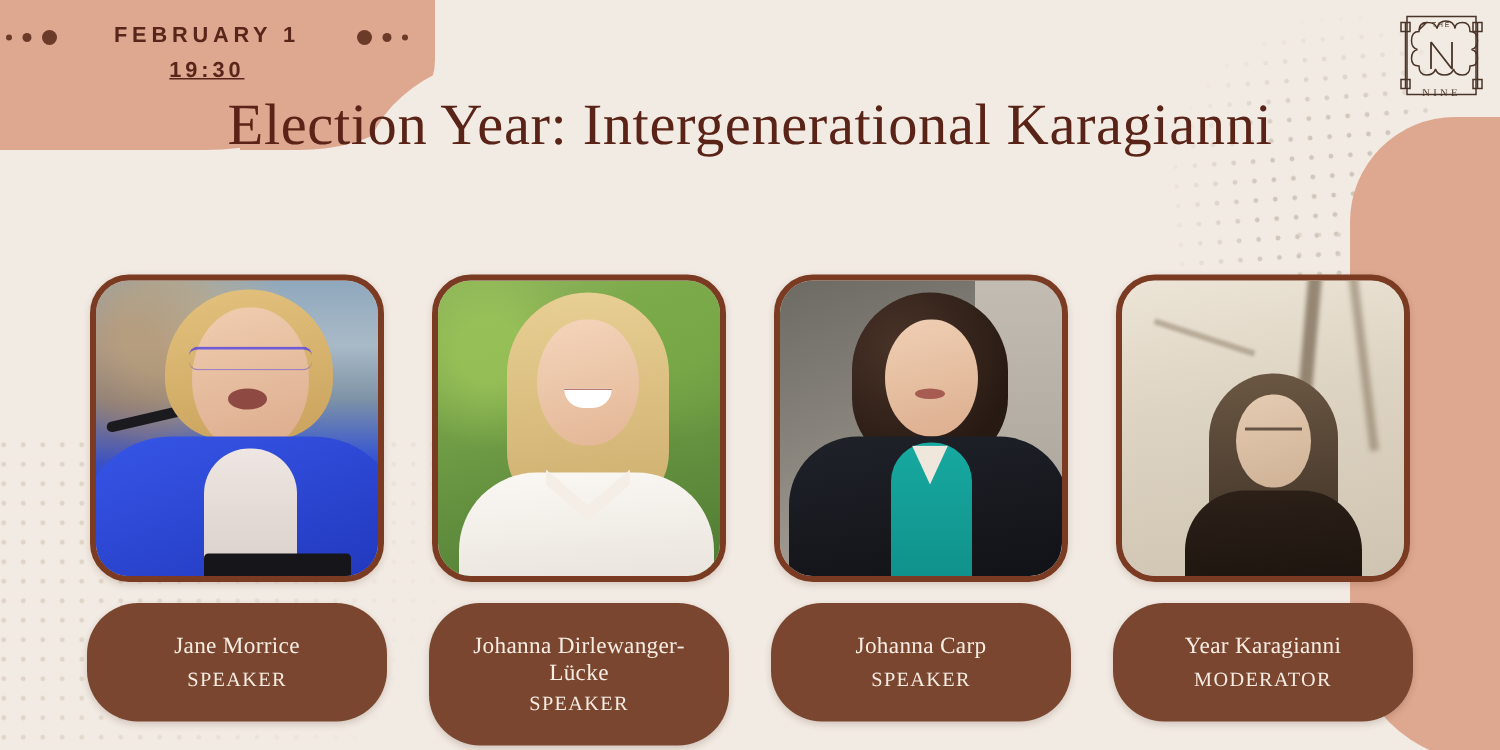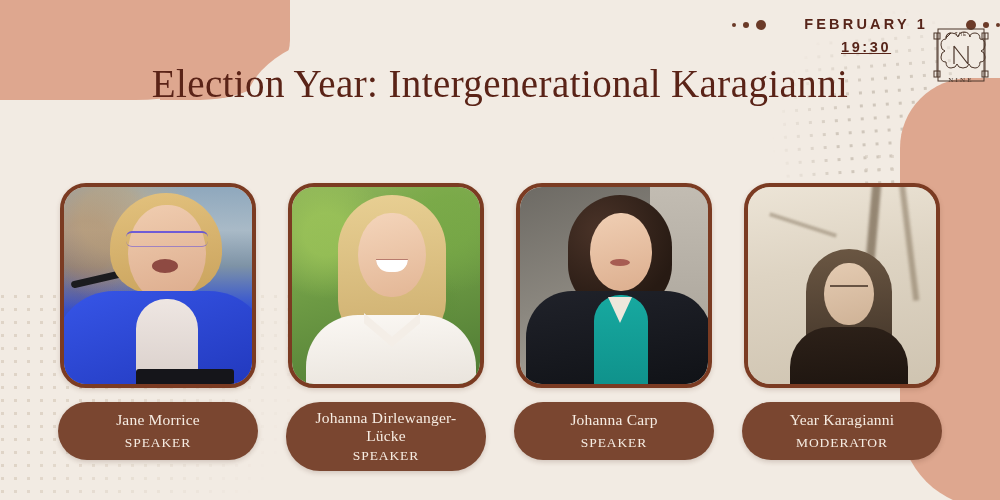--- a/index.html
+++ b/index.html
@@ -98,36 +98,36 @@
     height: 430px;
     background: #dea78f;
     border-top-left-radius: 70px;
     border-bottom-left-radius: 90px;
   }
 
   
   .logo {
     position: absolute;
     right: 10px;
-    top: 24px;
+    top: 6px;
     width: 58px;
     height: 62px;
     z-index: 6;
   }
   .logo svg { display: block; }
 
   
   .datebar {
     position: absolute;
-    left: 18px;
+    left: 4px;
     right: 0;
     top: 14px;
     display: flex;
     align-items: flex-start;
-    justify-content: flex-end;
+    justify-content: flex-start;
     gap: 0;
     z-index: 5;
   }
   .dot-group {
     display: flex;
     align-items: center;
     gap: 7px;
     height: 16px;
     margin-top: 3px;
   }
@@ -262,21 +262,21 @@
     width: 200px;
     min-height: 58px;
     border-radius: 34px;
     background: #7a4630;
     color: #f6ece2;
     display: flex;
     flex-direction: column;
     align-items: center;
     justify-content: center;
     text-align: center;
-    padding: 7px 10px;
+    padding: 20px 10px;
     box-sizing: border-box;
     box-shadow: 0 2px 5px rgba(80,44,28,.2);
   }
   .badge-name {
     font-family: "Liberation Serif", serif;
     font-size: 15.5px;
     line-height: 1.18;
     letter-spacing: .2px;
   }
   .badge-role {

